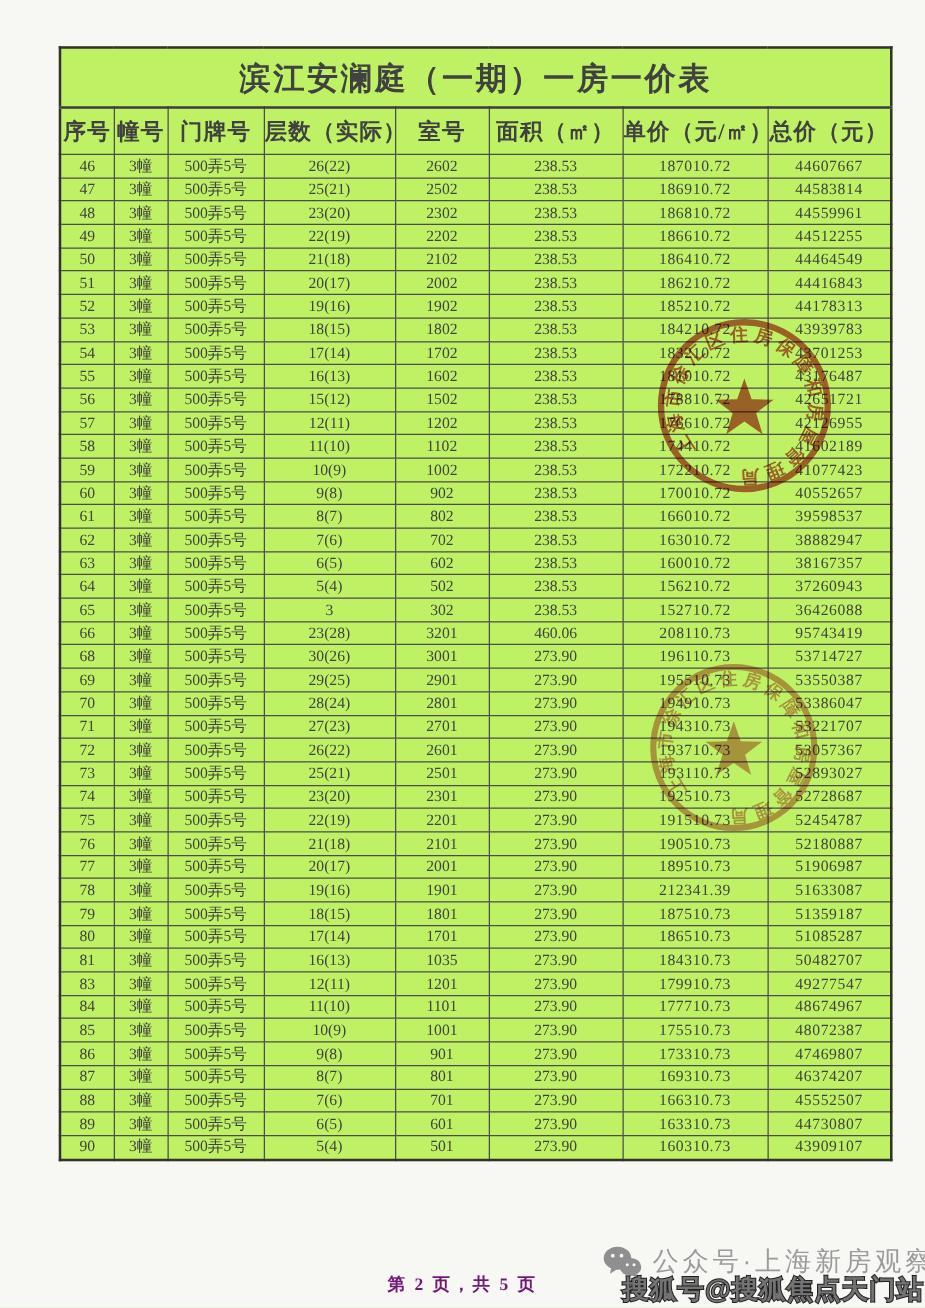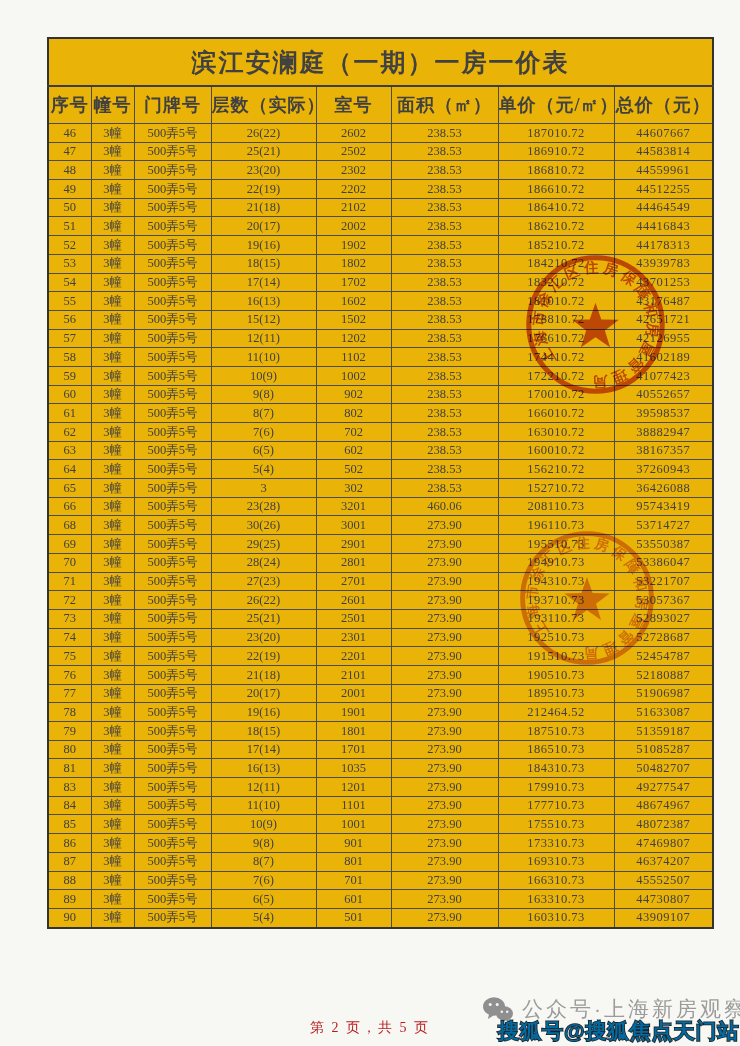--- a/index.html
+++ b/index.html
@@ -8,21 +8,21 @@
     background:#f7f7f4;
     font-family:"Liberation Serif","DejaVu Serif",serif;
     position:relative;overflow:hidden;
     color:#414141;
   }
   .sheet{
     position:absolute;left:47px;top:37px;width:665px;
   }
   table.price{
     border-collapse:collapse;table-layout:fixed;width:665px;
-    background:#eab308;
+    background:#bef264;
   }
   table.price th,table.price td{
     border:1px solid #4c4c4c;
     text-align:center;vertical-align:middle;
     padding:0;color:#414141;
     overflow:hidden;white-space:nowrap;
   }
   tr.title-row th{
     height:46px;font-size:25px;font-weight:bold;
     letter-spacing:2px;border-bottom:2px solid #3d3d3d;
@@ -36,33 +36,34 @@
   }
   tr.data-row td:nth-child(7),tr.data-row td:nth-child(8){letter-spacing:.5px;}
   .stamp{
     position:absolute;mix-blend-mode:multiply;
     filter:blur(.5px);pointer-events:none;
   }
   #stamp-1{left:476px;top:215px;opacity:.78;}
   #stamp-2{left:470px;top:491px;opacity:.5;}
   .page-footer{
     position:absolute;left:0;top:1019px;width:740px;
-    text-align:center;font-size:14px;color:#b91c1c;letter-spacing:2px;
+    text-align:center;font-size:14px;color:#701a75;letter-spacing:2px;
     font-family:"Liberation Serif","DejaVu Serif",serif;
+    font-weight:bold;
   }
   .wechat-mark{
     position:absolute;left:482px;top:995px;
     display:flex;align-items:center;gap:8px;
     color:#9b9b9b;font-size:21px;letter-spacing:3px;white-space:nowrap;
     font-family:"Liberation Sans","DejaVu Sans",sans-serif;
   }
   .sohu-mark{
     position:absolute;left:498px;top:1017px;
     font-size:21px;font-weight:bold;letter-spacing:1px;white-space:nowrap;
-    color:#0369a1;-webkit-text-stroke:1.6px #1f1f1f;paint-order:stroke fill;
+    color:#737373;-webkit-text-stroke:1.6px #1f1f1f;paint-order:stroke fill;
     font-family:"Liberation Sans","DejaVu Sans",sans-serif;
   }
   .stamp text{
     font-family:"Liberation Serif","DejaVu Serif",serif;
     font-weight:bold;fill:#bf3a30;
   }
 </style>
 </head>
 <body>
 
@@ -404,21 +405,21 @@
           <td>189510.73</td>
           <td>51906987</td>
         </tr>
         <tr class="data-row">
           <td>78</td>
           <td>3幢</td>
           <td>500弄5号</td>
           <td>19(16)</td>
           <td>1901</td>
           <td>273.90</td>
-          <td>212464.52</td>
+          <td>212341.39</td>
           <td>51633087</td>
         </tr>
         <tr class="data-row">
           <td>79</td>
           <td>3幢</td>
           <td>500弄5号</td>
           <td>18(15)</td>
           <td>1801</td>
           <td>273.90</td>
           <td>187510.73</td>

